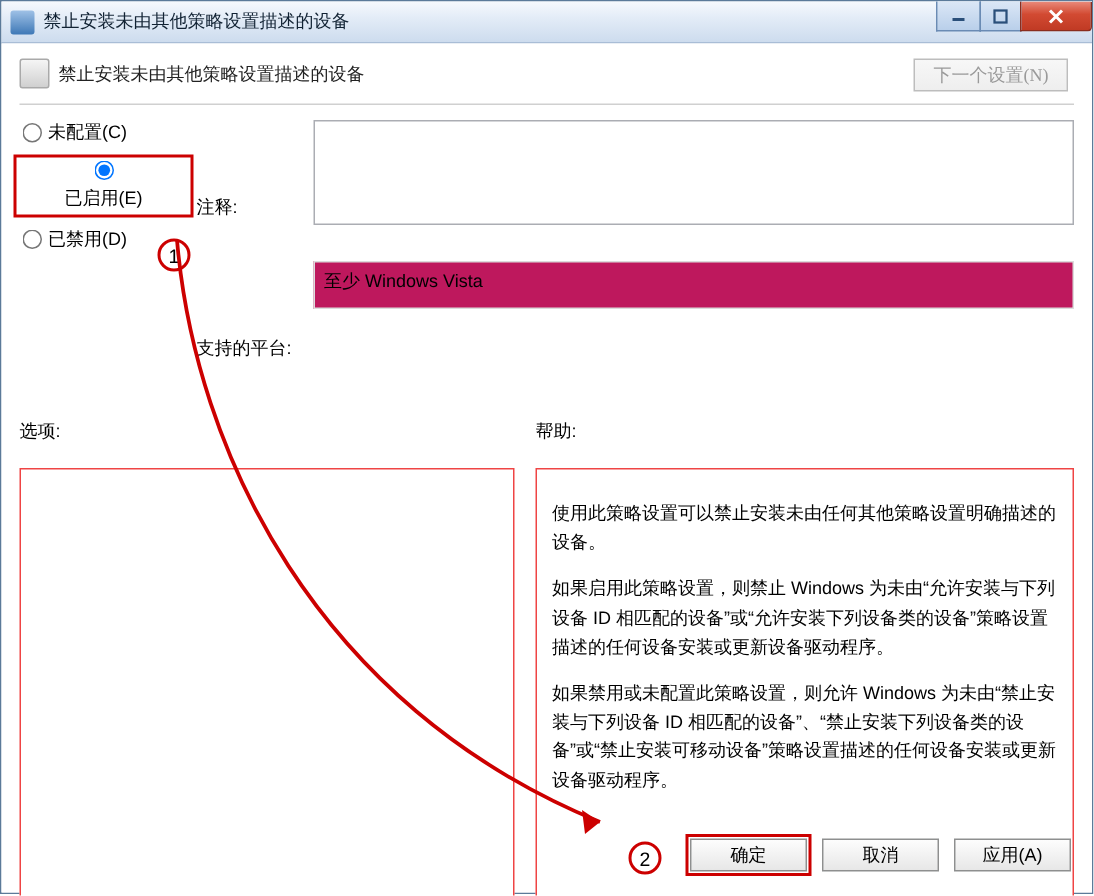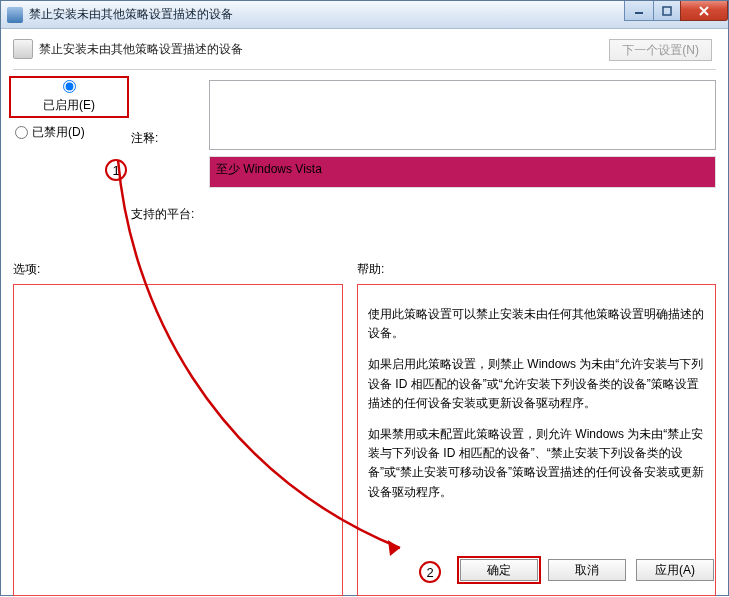--- a/index.html
+++ b/index.html
@@ -80,21 +80,21 @@
   .nav-btns { display: flex; gap: 6px; padding-right: 4px; }
   .btn {
     height: 22px;
     padding: 0 12px;
     background: linear-gradient(#fdfdfd,#e7e7e7);
     border: 1px solid #8e8f8f;
     font-size: 12px;
     cursor: default;
     display: inline-flex; align-items: center; justify-content: center;
   }
-  .btn[disabled] { color: #9a9a9a; border-color: #bdbdbd; background: linear-gradient(#f7f7f7,#eeeeee); }
+  .btn[disabled] { color: #9a9a9a; border-color: #bdbdbd; background: linear-gradient(#f7f7f7,#eeeeee); font-family: Liberation Serif, serif; }
   hr.sep { border: none; border-top: 1px solid #d0d0d0; margin: 8px 0 10px 0; }
   .config-grid {
     display: grid;
     grid-template-columns: 110px 70px 1fr;
     column-gap: 8px;
     row-gap: 6px;
     align-items: start;
   }
   .radio-col { display: flex; flex-direction: column; gap: 10px; padding-left: 2px; }
   .radio-item { display: flex; align-items: center; gap: 4px; white-space: nowrap; }
@@ -116,21 +116,21 @@
     border: 1px solid #abadb3;
     background: #fff;
     resize: none;
   }
   .lower {
     display: grid;
     grid-template-columns: 330px 1fr;
     column-gap: 14px;
     margin-top: 38px;
   }
-  .pane-label { margin-bottom: 6px; }
+  .pane-label { margin-bottom: 16px; }
   .pane {
     border: 1px solid #ef4444;
     height: 312px;
     overflow: auto;
     padding: 8px 10px;
     font-size: 12px;
     line-height: 1.6;
     background: #fff;
   }
   .pane.left { background: #fff; }
@@ -186,20 +186,24 @@
       </div>
       <div class="nav-btns">
         <button class="btn" disabled="">下一个设置(N)</button>
       </div>
     </div>
 
     <hr class="sep">
 
     <div class="config-grid">
       <div class="radio-col">
+        <label class="radio-item">
+          <input type="radio" name="state" style="">
+          <span>未配置(C)</span>
+        </label>
         <label class="radio-item hl-red">
           <input type="radio" name="state" checked="" style="">
           <span>已启用(E)</span>
         </label>
         <label class="radio-item">
           <input type="radio" name="state" style="">
           <span>已禁用(D)</span>
         </label>
       </div>
 

